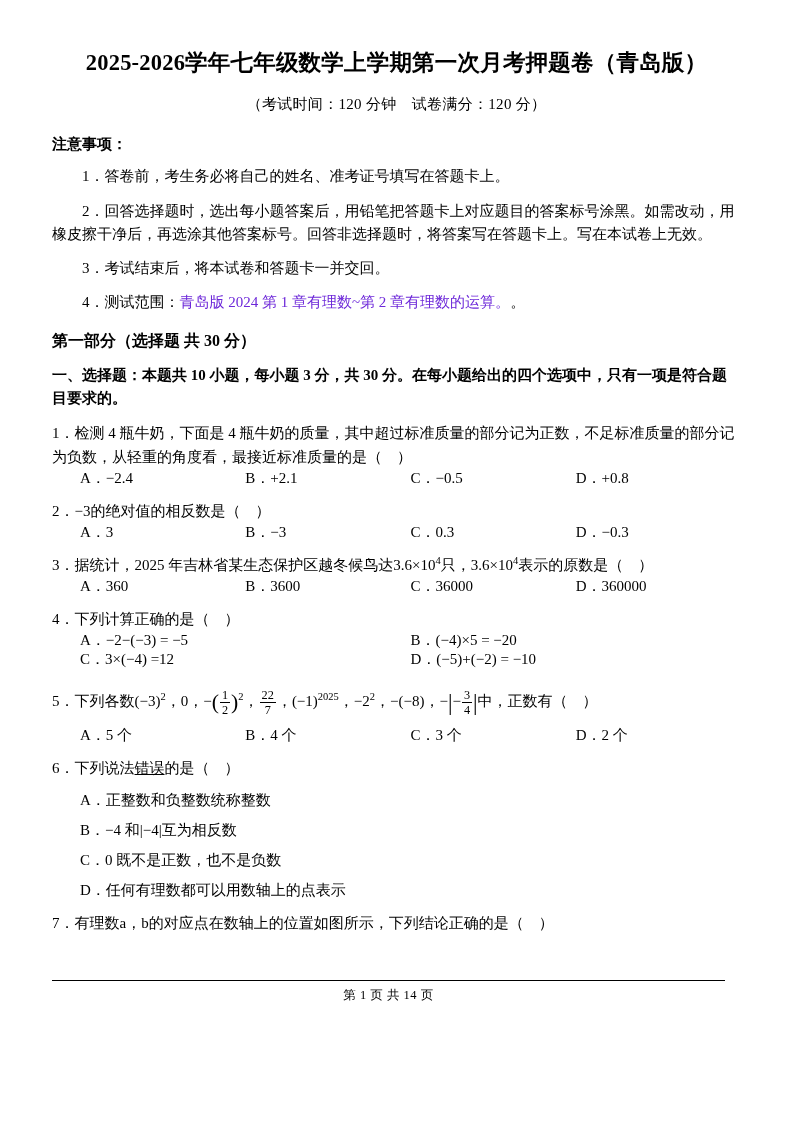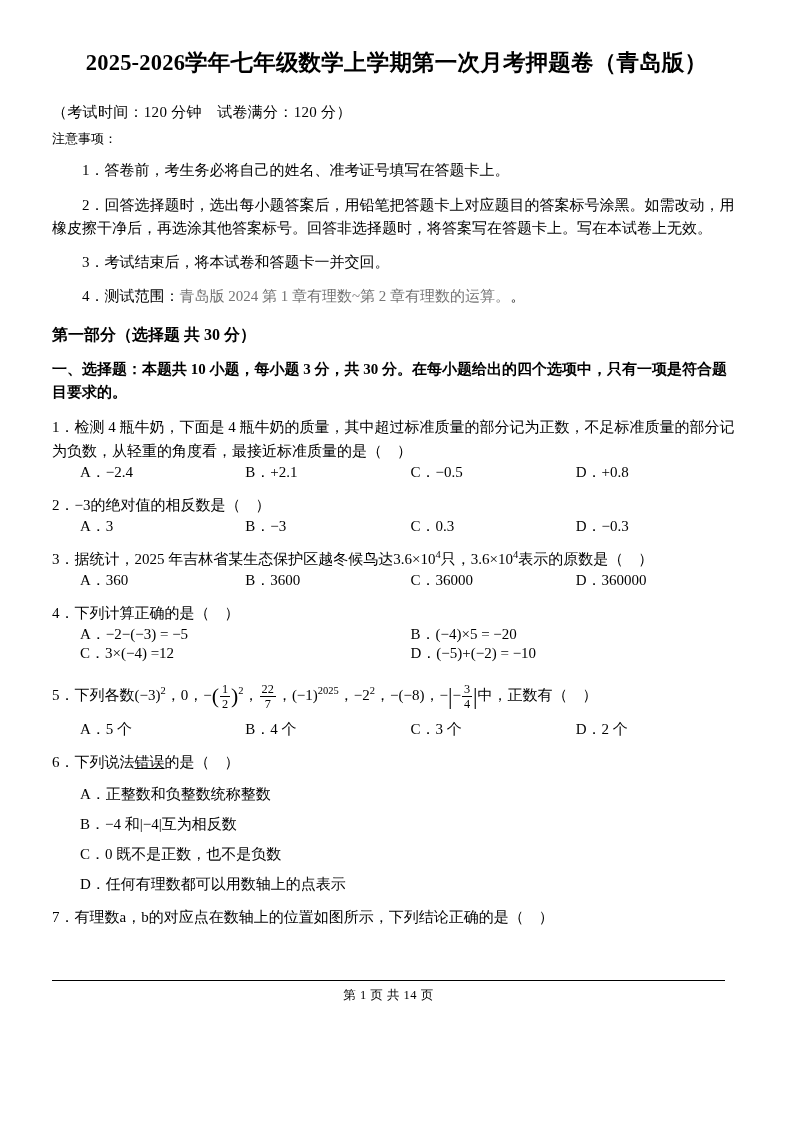--- a/index.html
+++ b/index.html
@@ -25,41 +25,41 @@
   .doc-title {
     font-family: "Liberation Serif", "DejaVu Serif", serif;
     font-weight: bold;
     font-size: 22.5px;
     text-align: center;
     letter-spacing: 0.2px;
     margin: 14px 0 0 0;
     line-height: 1.3;
   }
   .subtitle {
-    text-align: left;
-    font-size: 15px;
-    margin-top: 26px;
+    text-align: center;
+    font-size: 15px;
+    margin-top: 18px;
     letter-spacing: 0.3px;
   }
   .notice-head {
-    font-weight: normal;
-    font-size: 13px;
-    margin-top: 8px;
+    font-weight: bold;
+    font-size: 15px;
+    margin-top: 21px;
   }
   .notice-item {
     font-size: 15px;
     margin-top: 11px;
     text-indent: 30px;
     line-height: 1.55;
   }
   .notice-item.multi {
     text-indent: 30px;
   }
   .red {
-    color: #737373;
+    color: #6d28d9;
   }
   .section-head {
     text-align: left;
     font-weight: bold;
     font-size: 16px;
     margin-top: 16px;
   }
   .part-head {
     font-size: 15px;
     font-weight: bold;

